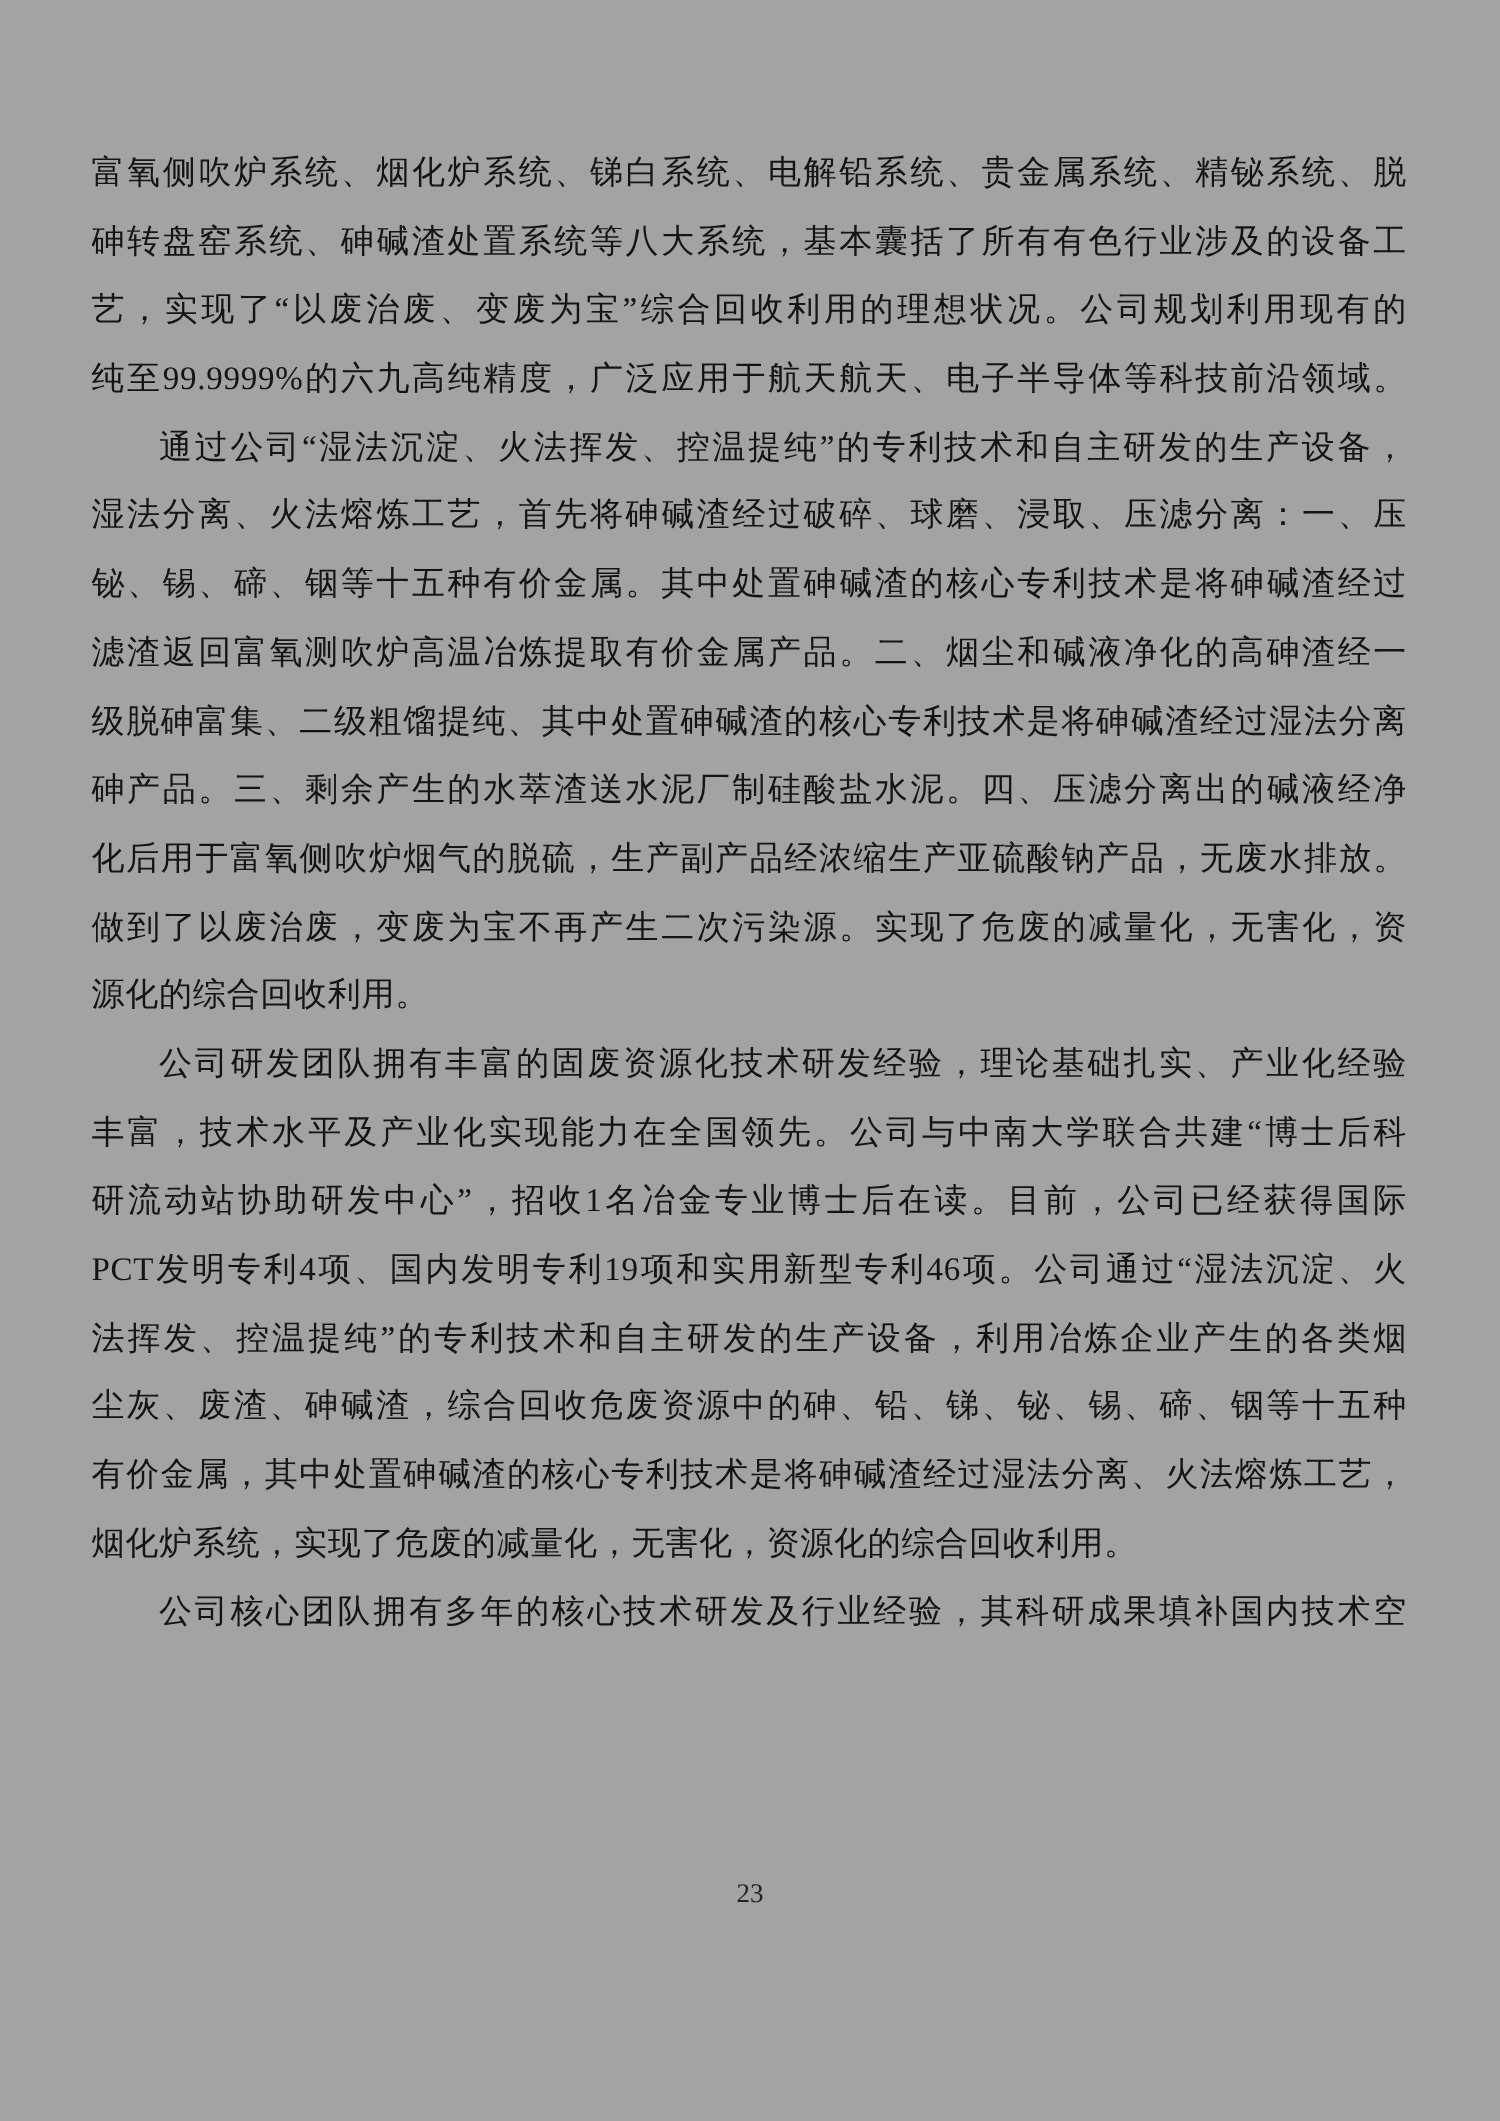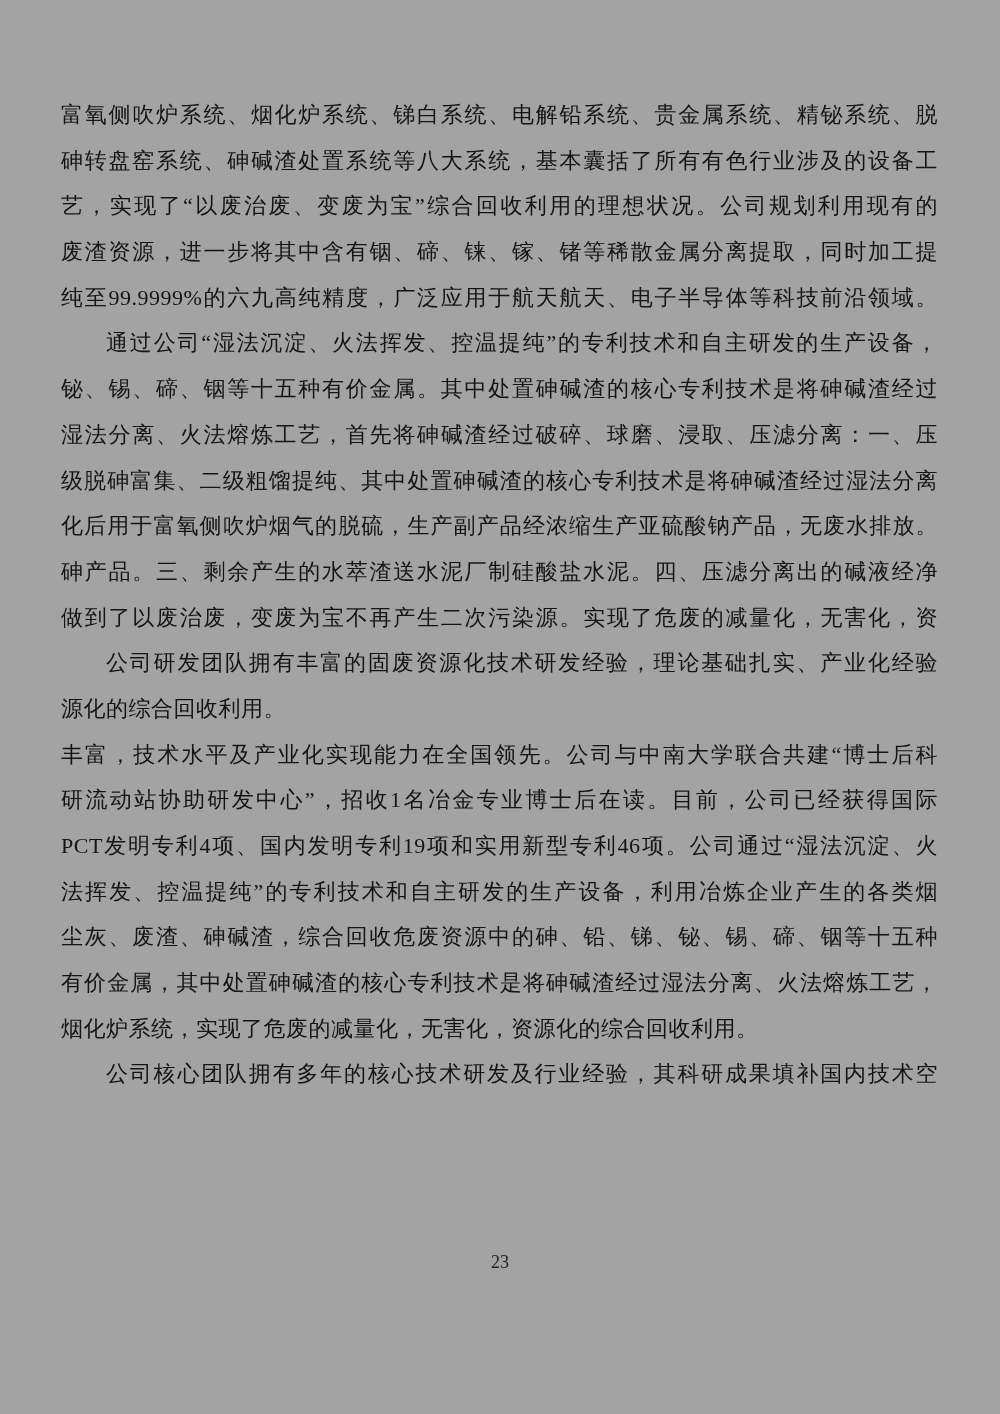--- a/index.html
+++ b/index.html
@@ -50,31 +50,31 @@
   }
 </style>
 </head>
 <body>
 
 <div class="page">
   <div class="content">
       <div class="line">富氧侧吹炉系统、烟化炉系统、锑白系统、电解铅系统、贵金属系统、精铋系统、脱</div>
       <div class="line">砷转盘窑系统、砷碱渣处置系统等八大系统，基本囊括了所有有色行业涉及的设备工</div>
       <div class="line">艺，实现了“以废治废、变废为宝”综合回收利用的理想状况。公司规划利用现有的</div>
-      <div class="line">废渣资源，进一步将其中含有铟、碲、铼、镓、锗等稀散金属分离提取，同时加工提</div>
       <div class="line">纯至99.9999%的六九高纯精度，广泛应用于航天航天、电子半导体等科技前沿领域。</div>
       <div class="line indent">通过公司“湿法沉淀、火法挥发、控温提纯”的专利技术和自主研发的生产设备，</div>
+      <div class="line">湿法分离、火法熔炼工艺，首先将砷碱渣经过破碎、球磨、浸取、压滤分离：一、压</div>
       <div class="line">铋、锡、碲、铟等十五种有价金属。其中处置砷碱渣的核心专利技术是将砷碱渣经过</div>
-      <div class="line">湿法分离、火法熔炼工艺，首先将砷碱渣经过破碎、球磨、浸取、压滤分离：一、压</div>
+      <div class="line">滤渣返回富氧测吹炉高温冶炼提取有价金属产品。二、烟尘和碱液净化的高砷渣经一</div>
       <div class="line">级脱砷富集、二级粗馏提纯、其中处置砷碱渣的核心专利技术是将砷碱渣经过湿法分离</div>
+      <div class="line">砷产品。三、剩余产生的水萃渣送水泥厂制硅酸盐水泥。四、压滤分离出的碱液经净</div>
       <div class="line">化后用于富氧侧吹炉烟气的脱硫，生产副产品经浓缩生产亚硫酸钠产品，无废水排放。</div>
-      <div class="line">砷产品。三、剩余产生的水萃渣送水泥厂制硅酸盐水泥。四、压滤分离出的碱液经净</div>
       <div class="line">做到了以废治废，变废为宝不再产生二次污染源。实现了危废的减量化，无害化，资</div>
+      <div class="line flush-left">源化的综合回收利用。</div>
       <div class="line indent">公司研发团队拥有丰富的固废资源化技术研发经验，理论基础扎实、产业化经验</div>
-      <div class="line flush-left">源化的综合回收利用。</div>
       <div class="line">丰富，技术水平及产业化实现能力在全国领先。公司与中南大学联合共建“博士后科</div>
       <div class="line">研流动站协助研发中心”，招收1名冶金专业博士后在读。目前，公司已经获得国际</div>
       <div class="line">PCT发明专利4项、国内发明专利19项和实用新型专利46项。公司通过“湿法沉淀、火</div>
       <div class="line">法挥发、控温提纯”的专利技术和自主研发的生产设备，利用冶炼企业产生的各类烟</div>
       <div class="line">尘灰、废渣、砷碱渣，综合回收危废资源中的砷、铅、锑、铋、锡、碲、铟等十五种</div>
       <div class="line">有价金属，其中处置砷碱渣的核心专利技术是将砷碱渣经过湿法分离、火法熔炼工艺，</div>
       <div class="line flush-left">烟化炉系统，实现了危废的减量化，无害化，资源化的综合回收利用。</div>
       <div class="line indent">公司核心团队拥有多年的核心技术研发及行业经验，其科研成果填补国内技术空</div>
     </div>
   <div class="footer">23</div>

